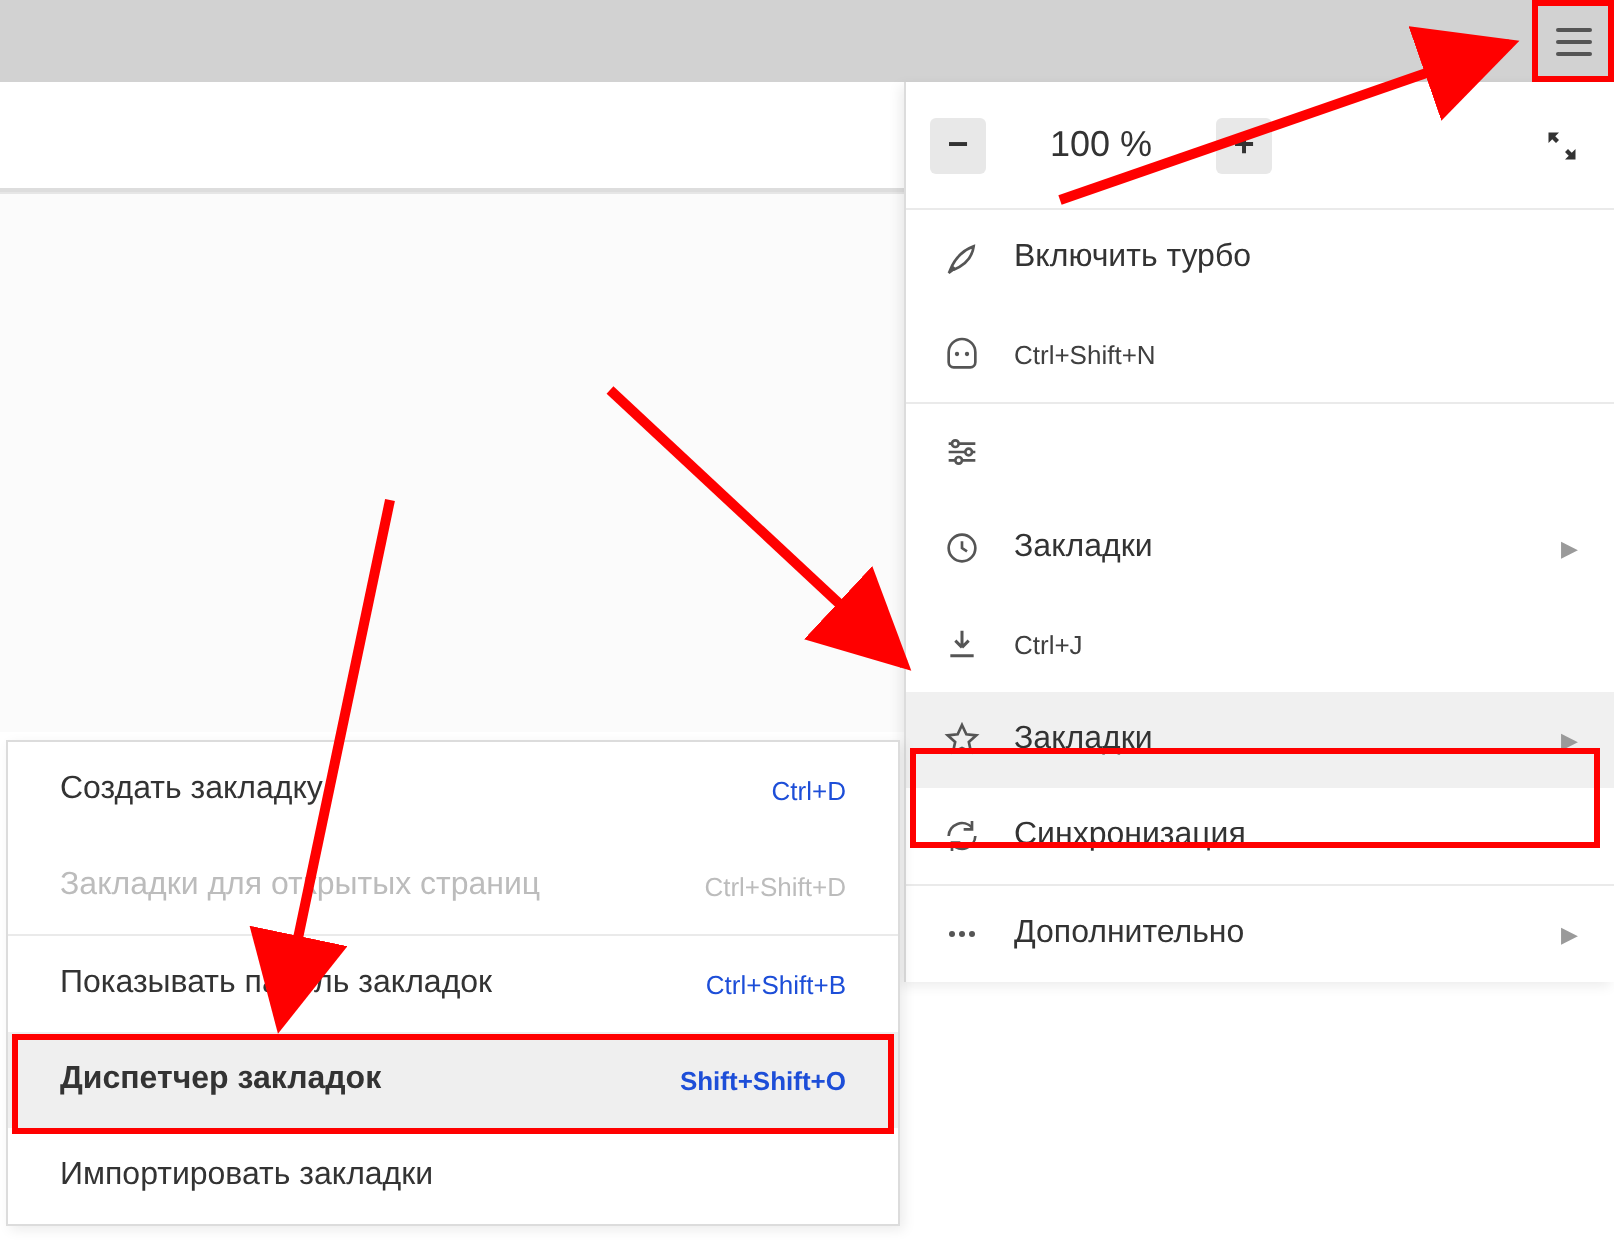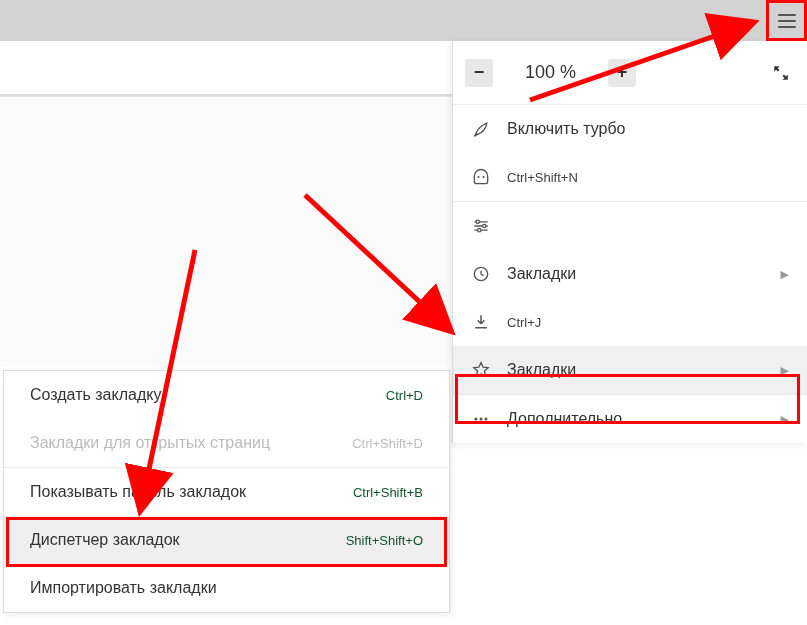--- a/index.html
+++ b/index.html
@@ -96,24 +96,24 @@
   }
   .submenu .sub-item {
     display: flex;
     align-items: center;
     height: 48px;
     padding: 0 26px;
     gap: 0;
     cursor: pointer;
   }
   .submenu .sub-item .label { flex: 1; font-size: 16px; color: #333; }
-  .submenu .sub-item .shortcut { font-size: 13px; color: #14532d; }
+  .submenu .sub-item .shortcut { font-size: 13px; color: #1d4ed8; }
   .submenu .sub-item.disabled .label,
   .submenu .sub-item.disabled .shortcut { color: #bcbcbc; }
-  .submenu .sub-item.highlighted { background: #efefef; }
+  .submenu .sub-item.highlighted { background: #efefef; font-weight: bold; }
   .submenu .sub-sep { height: 1px; background: #eaeaea; }
   
   .arrow {
     position: absolute;
     pointer-events: none;
   }
   .arrow svg { overflow: visible; }
   .page-area {
     position: absolute;
     top: 41px; left: 0;
@@ -217,20 +217,29 @@
     <span class="icon">
       <svg viewBox="0 0 24 24" width="20" height="20">
           <path d="M12 3l2.6 5.6 6 .6-4.5 4 1.3 6L12 16.8 6.6 19.2l1.3-6L3.4 9.2l6-.6L12 3z" fill="none" stroke="#555" stroke-width="1.6"></path>
         </svg>
     </span>
     <span class="label">Закладки</span>
     <span class="chevron">▶</span>
   </div>
 
 
+  <div class="menu-item">
+    <span class="icon">
+      <svg viewBox="0 0 24 24" width="20" height="20">
+          <path d="M4 12a8 8 0 0114-5M20 12a8 8 0 01-14 5" fill="none" stroke="#555" stroke-width="1.6"></path>
+          <path d="M18 3v5h-5M6 21v-5h5" fill="none" stroke="#555" stroke-width="1.6"></path>
+        </svg>
+    </span>
+    <span class="label">Синхронизация</span>
+  </div>
 
   <div class="menu-sep"></div>
 
   <div class="menu-item">
     <span class="icon">
       <svg viewBox="0 0 24 24" width="20" height="20">
           <circle cx="6" cy="12" r="1.8" fill="#555"></circle>
           <circle cx="12" cy="12" r="1.8" fill="#555"></circle>
           <circle cx="18" cy="12" r="1.8" fill="#555"></circle>
         </svg>

